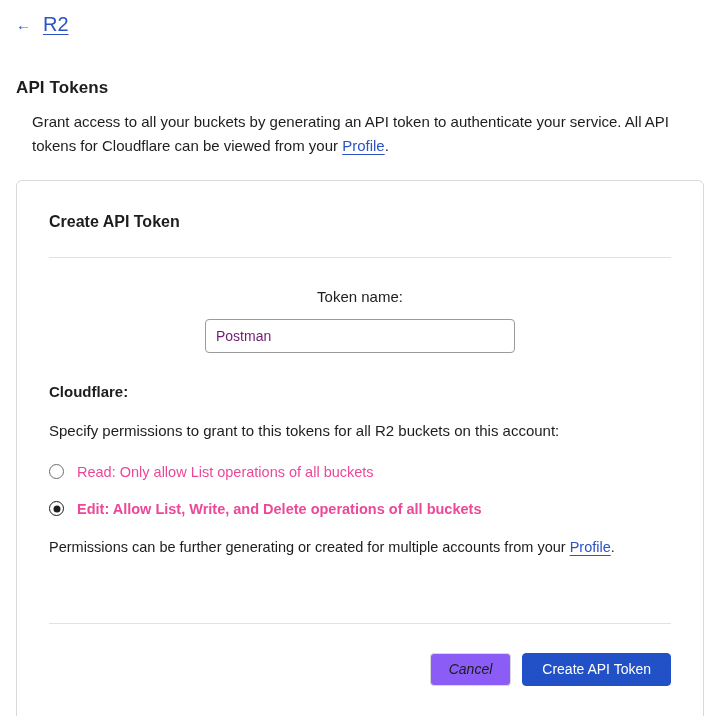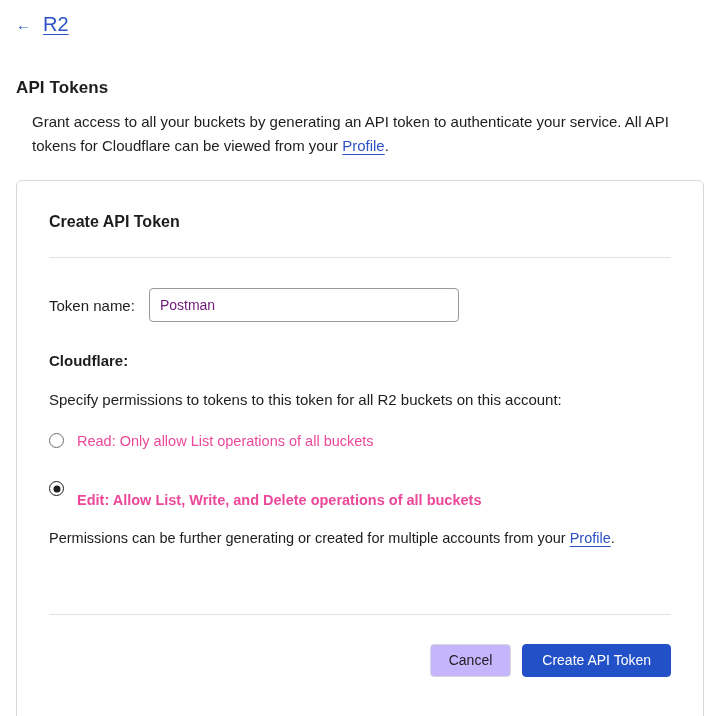--- a/index.html
+++ b/index.html
@@ -85,20 +85,21 @@
   .divider {
     height: 1px;
     background: #e2e2e2;
     margin: 26px 0 0 0;
   }
   .field-row {
     display: flex;
     align-items: center;
     margin-top: 30px;
     gap: 14px;
+    flex-direction: column;
   }
   .field-label {
     font-size: 15px;
     color: #1d1d1d;
   }
   .text-input {
     width: 310px;
     height: 34px;
     box-sizing: border-box;
     border: 1px solid #9a9a9a;
@@ -151,21 +152,20 @@
     height: 7px;
     border-radius: 50%;
     background: #1d1d1d;
   }
   .radio-label {
     font-size: 14.5px;
     color: #ec4899;
   }
   .radio-label.selected {
     font-weight: bold;
-    margin-top: 22px;
   }
   .note {
     font-size: 14.5px;
     margin-top: 22px;
     color: #1d1d1d;
   }
   .footer-divider {
     height: 1px;
     background: #e2e2e2;
     margin-top: 68px;
@@ -182,23 +182,24 @@
     font-size: 14px;
     border-radius: 4px;
     height: 33px;
     padding: 0 18px;
     box-sizing: border-box;
     cursor: pointer;
     border: 1px solid transparent;
     line-height: 31px;
   }
   .btn-secondary {
-    background: #c4b5fd;
+    background: #8b5cf6;
     color: #1d1d1d;
     border-color: #d9d9d9;
+    font-style: italic;
   }
   .btn-primary {
     background: #2251c7;
     color: #ffffff;
     border-color: #2251c7;
     padding: 0 19px;
   }
 </style>
 </head>
 <body>
@@ -222,21 +223,21 @@
 
     <div class="divider"></div>
 
     <div class="field-row">
       <label class="field-label">Token name:</label>
       <input class="text-input" type="text" value="Postman" style="">
     </div>
 
     <div class="section-title">Cloudflare:</div>
 
-    <div class="section-desc">Specify permissions to tokens to this token for all R2 buckets on this account:</div>
+    <div class="section-desc">Specify permissions to grant to this tokens for all R2 buckets on this account:</div>
 
     <div class="radio-row">
       <span class="radio"></span>
       <span class="radio-label">Read: Only allow List operations of all buckets</span>
     </div>
 
     <div class="radio-row">
       <span class="radio checked"></span>
       <span class="radio-label selected">Edit: Allow List, Write, and Delete operations of all buckets</span>
     </div>

